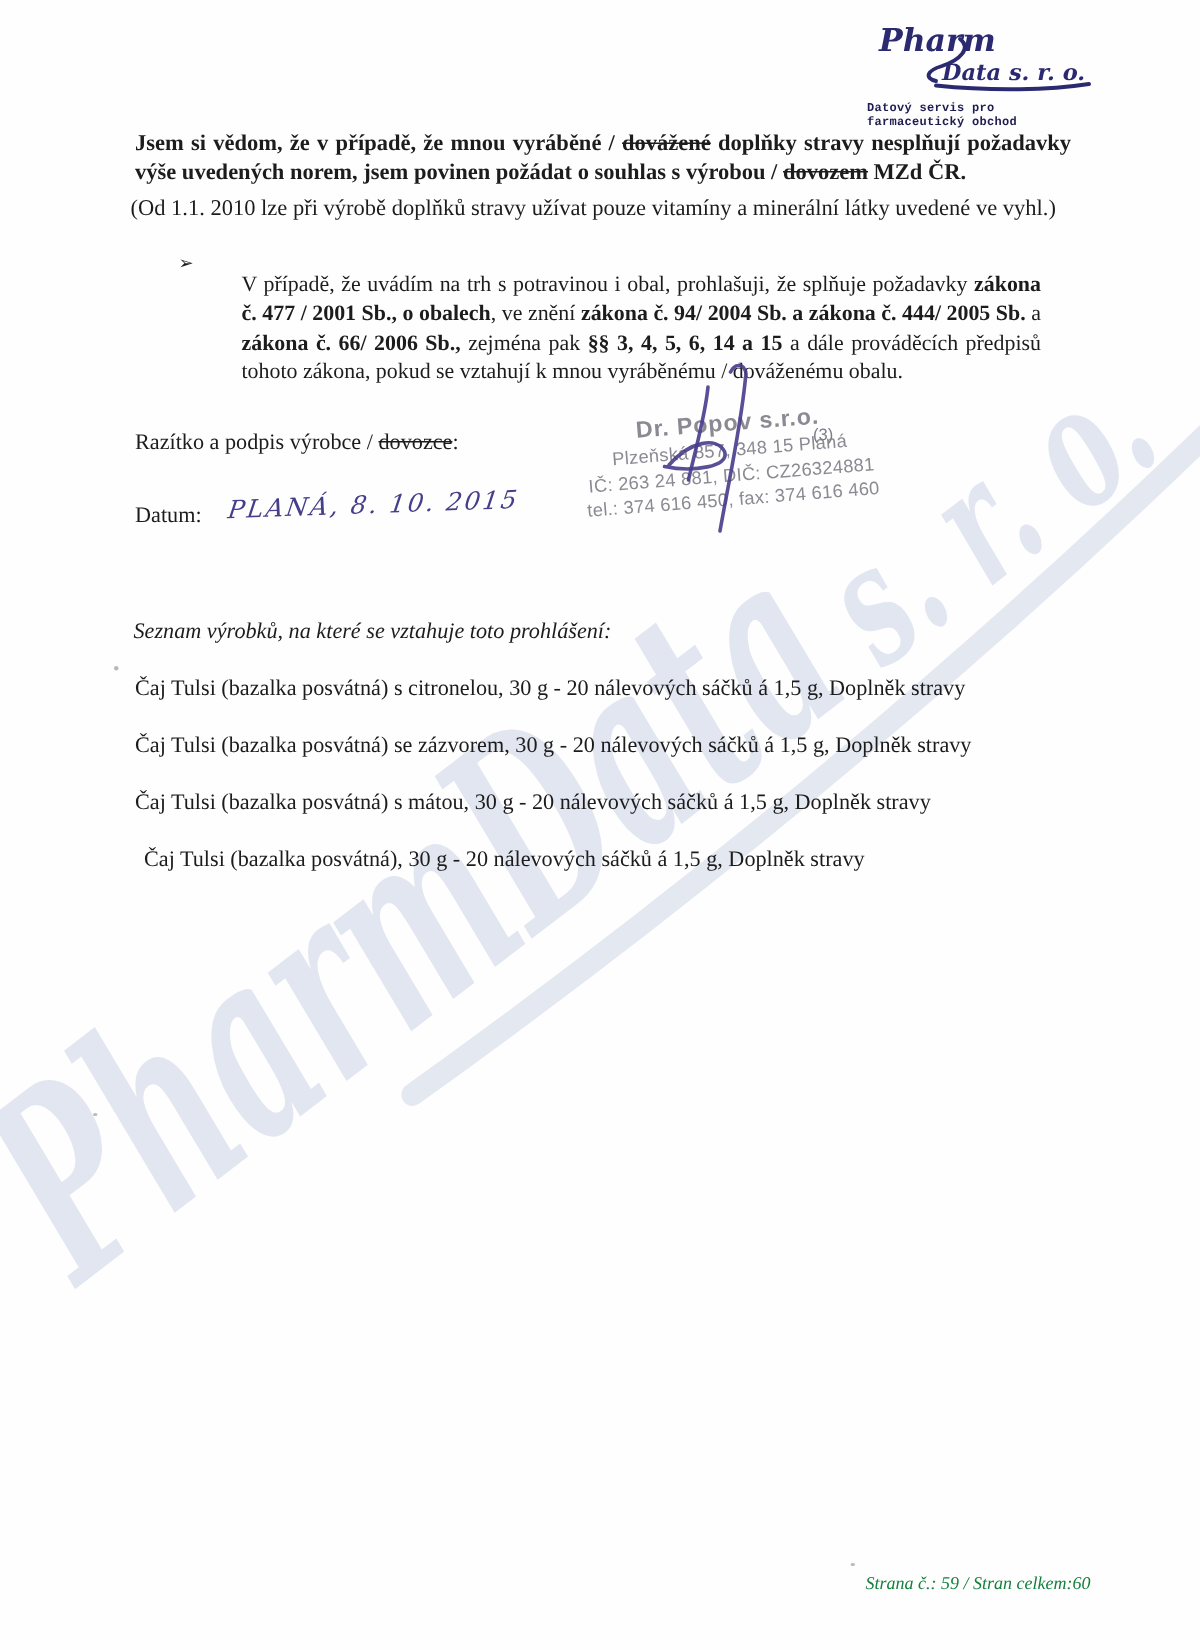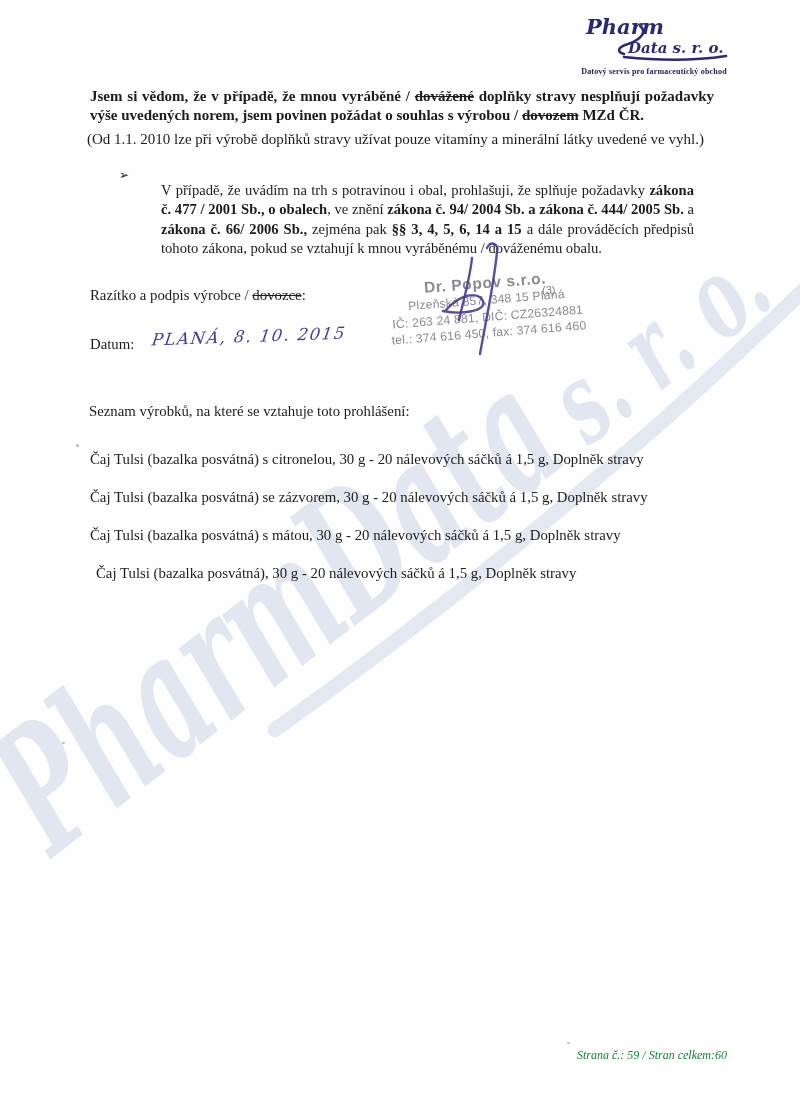--- a/index.html
+++ b/index.html
@@ -25,40 +25,40 @@
   .logo-script{
     font-family:"DejaVu Serif", serif;
     font-style:italic;font-weight:bold;
     fill:#2b2a70;
   }
   .logo-big{font-size:21px;}
   .logo-small{font-size:15px;}
   .logo-stroke{stroke:#2b2a70;stroke-width:2.6;fill:none;stroke-linecap:round;}
   .logo-tagline{
     margin-top:1px;
-    font-family:Liberation Serif, serif;
+    font-family:Liberation Mono, monospace;
     font-size:8px;font-weight:bold;color:#1e1d52;
-    text-align:center;letter-spacing:.2px;
+    letter-spacing:.2px;
   }
   
   .para{position:absolute;margin:0;font-size:15px;line-height:19.3px;text-align:justify;}
   .bold-para{left:90px;top:87px;width:624px;font-weight:bold;}
   .note{left:87px;top:130px;width:645px;text-align:left;}
   .b{font-weight:bold;}
   .s{text-decoration:line-through;}
   .bullet-row{position:absolute;left:119px;top:166px;width:590px;display:flex;}
   .bullet-marker{
     flex:0 0 27px;font-family:"DejaVu Sans", sans-serif;
     font-size:12px;line-height:19.3px;color:#1c1c1c;
   }
   .bullet-text{position:static;flex:1;margin:15px;font-size:14.6px;line-height:19.3px;text-align:justify;}
   .label{position:absolute;font-size:14.8px;}
   .razitko{left:90px;top:287px;}
   .datum{left:90px;top:336px;}
-  .seznam{left:89px;top:403px;}
+  .seznam{left:89px;top:413px;font-style:italic;}
   
   .stamp{
     position:absolute;left:378px;top:274px;width:218px;
     transform:rotate(-4.5deg);
     font-family:"Liberation Sans", sans-serif;
     color:#8b8a93;text-align:center;
   }
   .stamp-name{font-size:15.5px;font-weight:bold;letter-spacing:.6px;}
   .stamp-line{font-size:12.2px;line-height:16.5px;letter-spacing:.2px;}
   .stamp-ref{

